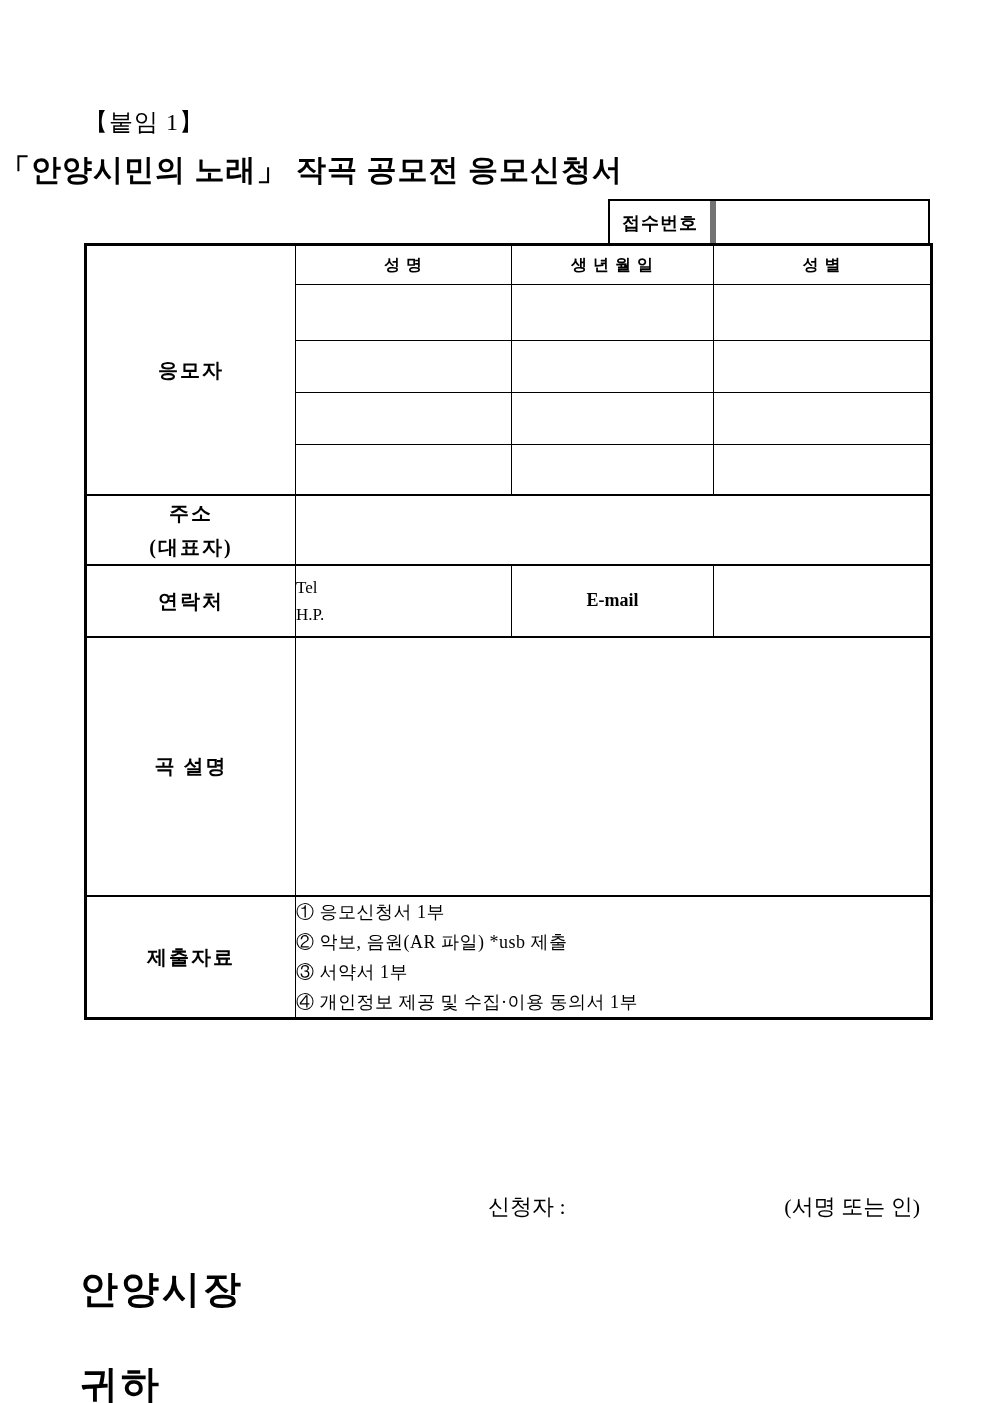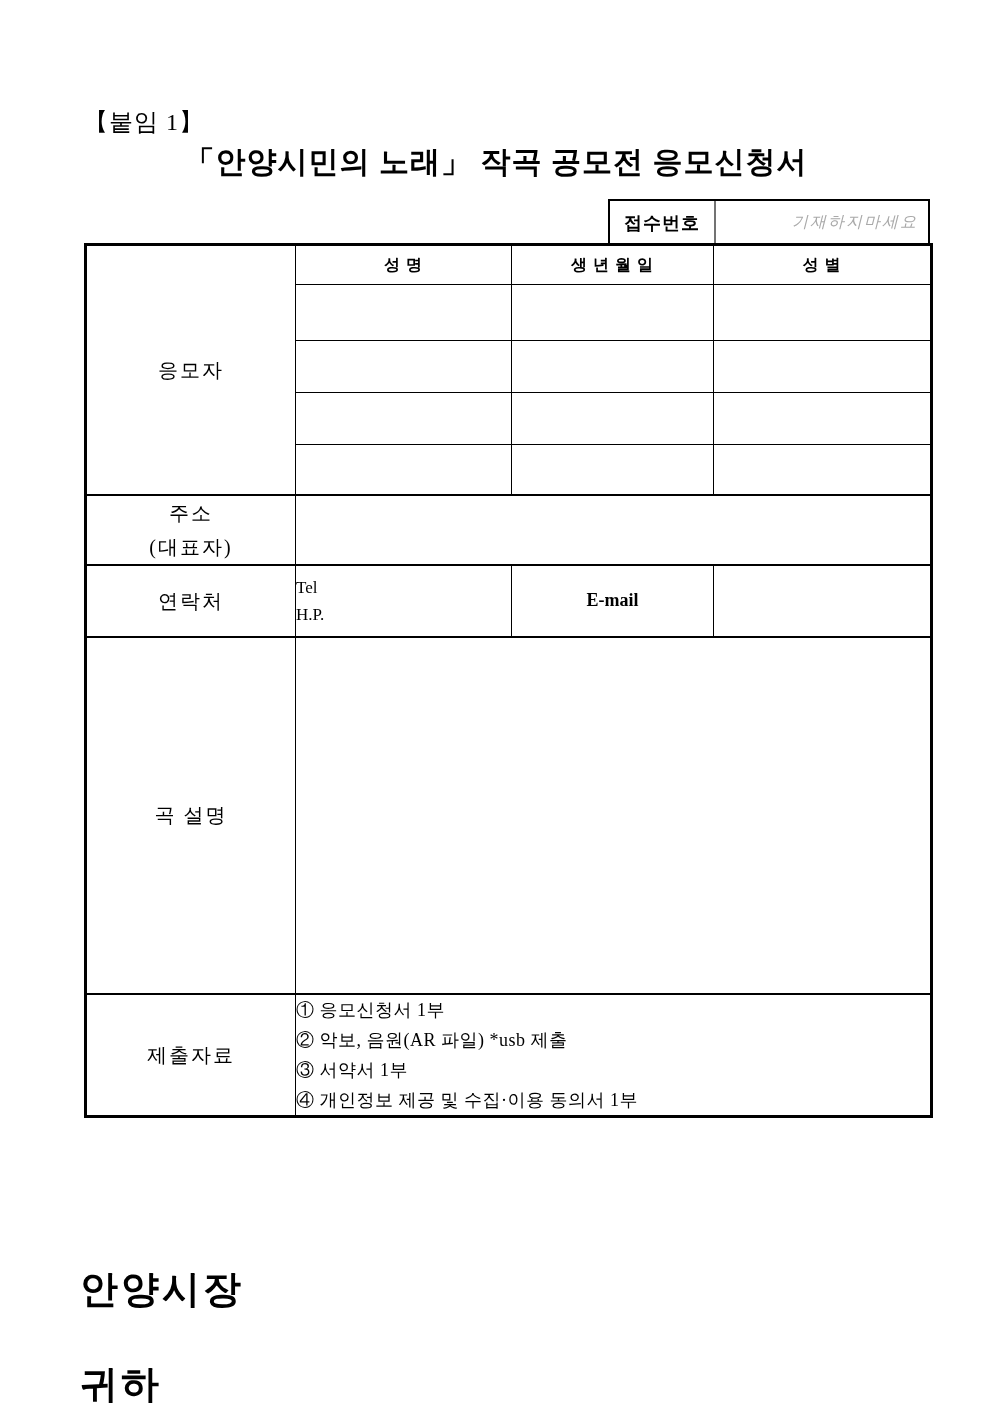--- a/index.html
+++ b/index.html
@@ -18,39 +18,39 @@
   }
   .attach-label {
     position:absolute;
     left:84px; top:106px;
     font-size:24px;
     font-weight:normal;
     letter-spacing:1px;
   }
   .doc-title {
     position:absolute;
-    left:0; right:0; top:142px;
-    text-align:center;
+    left:0; right:0; top:150px;
+    text-align:left;
     font-size:30px;
     font-weight:bold;
     letter-spacing:1px;
   }
   
   .receipt-box {
     position:absolute;
     left:608px; top:199px;
     width:322px; height:45px;
     border:2px solid #000;
     border-bottom:none;
     display:flex;
     align-items:stretch;
   }
   .receipt-label {
     width:106px;
-    border-right:2px solid #737373;
+    border-right:6px solid #737373;
     display:flex;
     align-items:center;
     justify-content:center;
     font-weight:bold;
     font-size:18px;
     letter-spacing:1px;
   }
   .receipt-value {
     flex:1;
     display:flex;
@@ -72,21 +72,21 @@
     border:3px solid #000;
   }
   .main-table td {
     border:1px solid #000;
     padding:0;
   }
   .thick-top { border-top:2px solid #000 !important; }
   .label-cell {
     text-align:center;
     vertical-align:middle;
-    font-weight:normal;
+    font-weight:bold;
     font-size:20px;
     letter-spacing:2px;
     line-height:34px;
   }
   .head-cell {
     text-align:center;
     vertical-align:middle;
     font-weight:bold;
     font-size:16px;
     letter-spacing:1px;
@@ -143,21 +143,20 @@
 <body>
 
 <div class="page">
 
   <div class="attach-label">【붙임 1】</div>
 
   <div class="doc-title">「안양시민의 노래」 작곡 공모전 응모신청서</div>
 
   <div class="receipt-box">
     <div class="receipt-label">접수번호</div>
-    <div class="receipt-value">기재하지마세요</div>
   </div>
 
   <table class="main-table">
     <colgroup>
       <col style="width:210px">
       <col style="width:216px">
       <col style="width:202px">
       <col style="width:218px">
     </colgroup>
     <tbody>
@@ -196,36 +195,40 @@
       </tr>
       <tr style="height:72px">
         <td class="label-cell thick-top">연락처</td>
         <td class="tel-cell thick-top">
           <div>Tel</div>
           <div>H.P.</div>
         </td>
         <td class="email-cell thick-top">E-mail</td>
         <td class="thick-top"></td>
       </tr>
-      <tr style="height:357px">
+      <tr style="height:259px">
         <td class="label-cell thick-top">곡 설명</td>
         <td colspan="3" class="thick-top"></td>
       </tr>
       <tr style="height:121px">
         <td class="label-cell thick-top">제출자료</td>
         <td colspan="3" class="materials-cell thick-top">
           <div class="mat-item">① 응모신청서 1부</div>
           <div class="mat-item">② 악보, 음원(AR 파일) *usb 제출</div>
           <div class="mat-item">③ 서약서 1부</div>
           <div class="mat-item">④ 개인정보 제공 및 수집·이용 동의서 1부</div>
         </td>
       </tr>
     </tbody>
   </table>
 
 
+  <div class="applicant-line">
+    <span>신청자 :</span>
+    <span>(서명 또는 인)</span>
+  </div>
 
   <div class="recipient">
     <span>안양시장</span>
     <span>귀하</span>
   </div>
 
 </div>
 
 </body></html>

